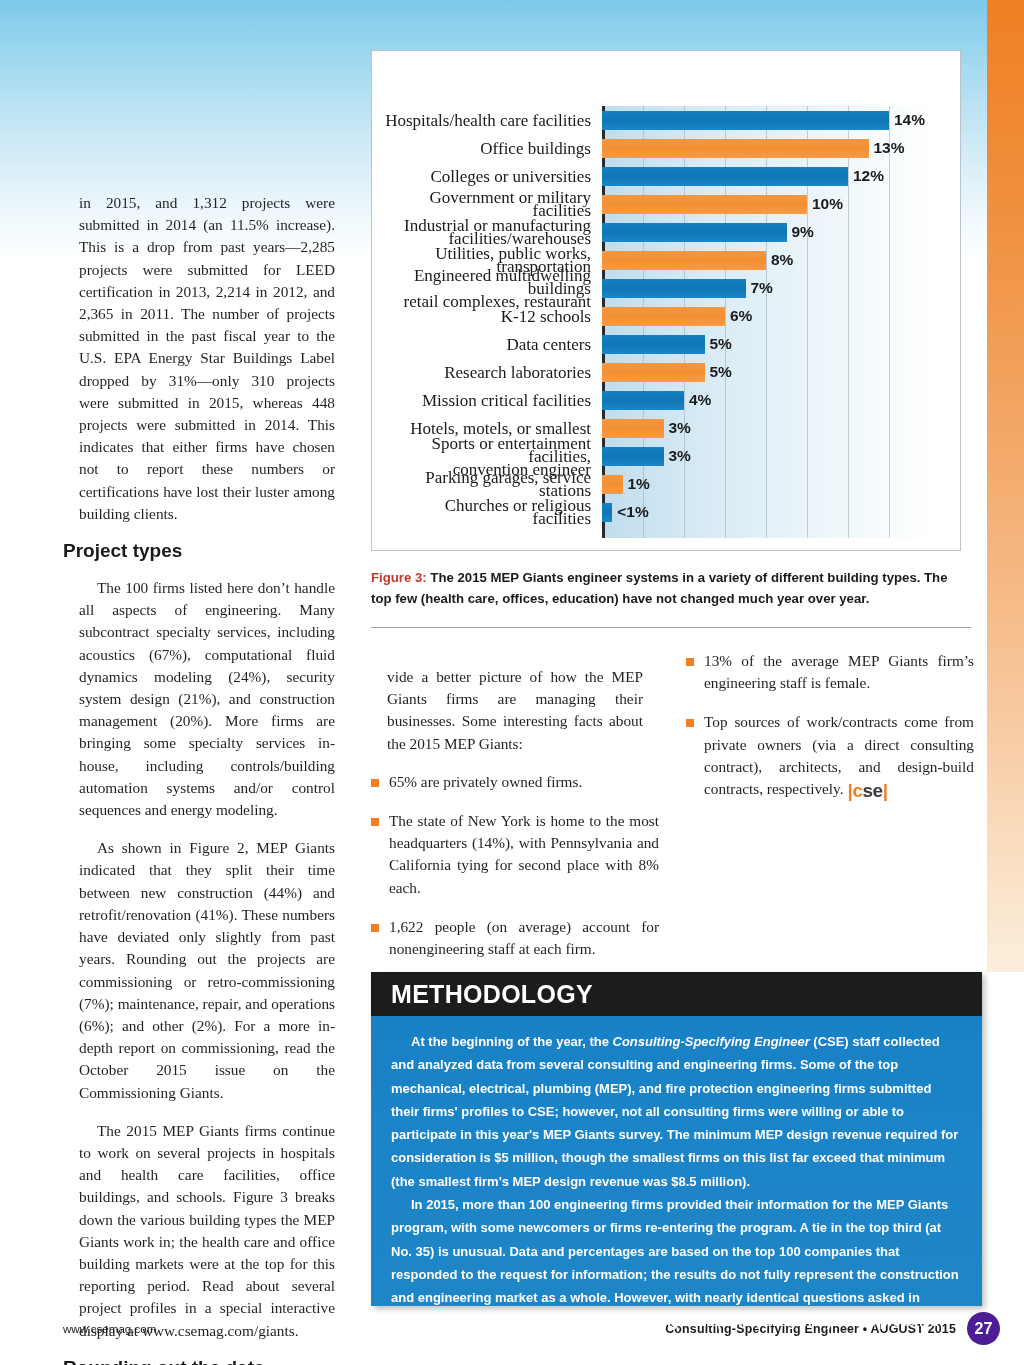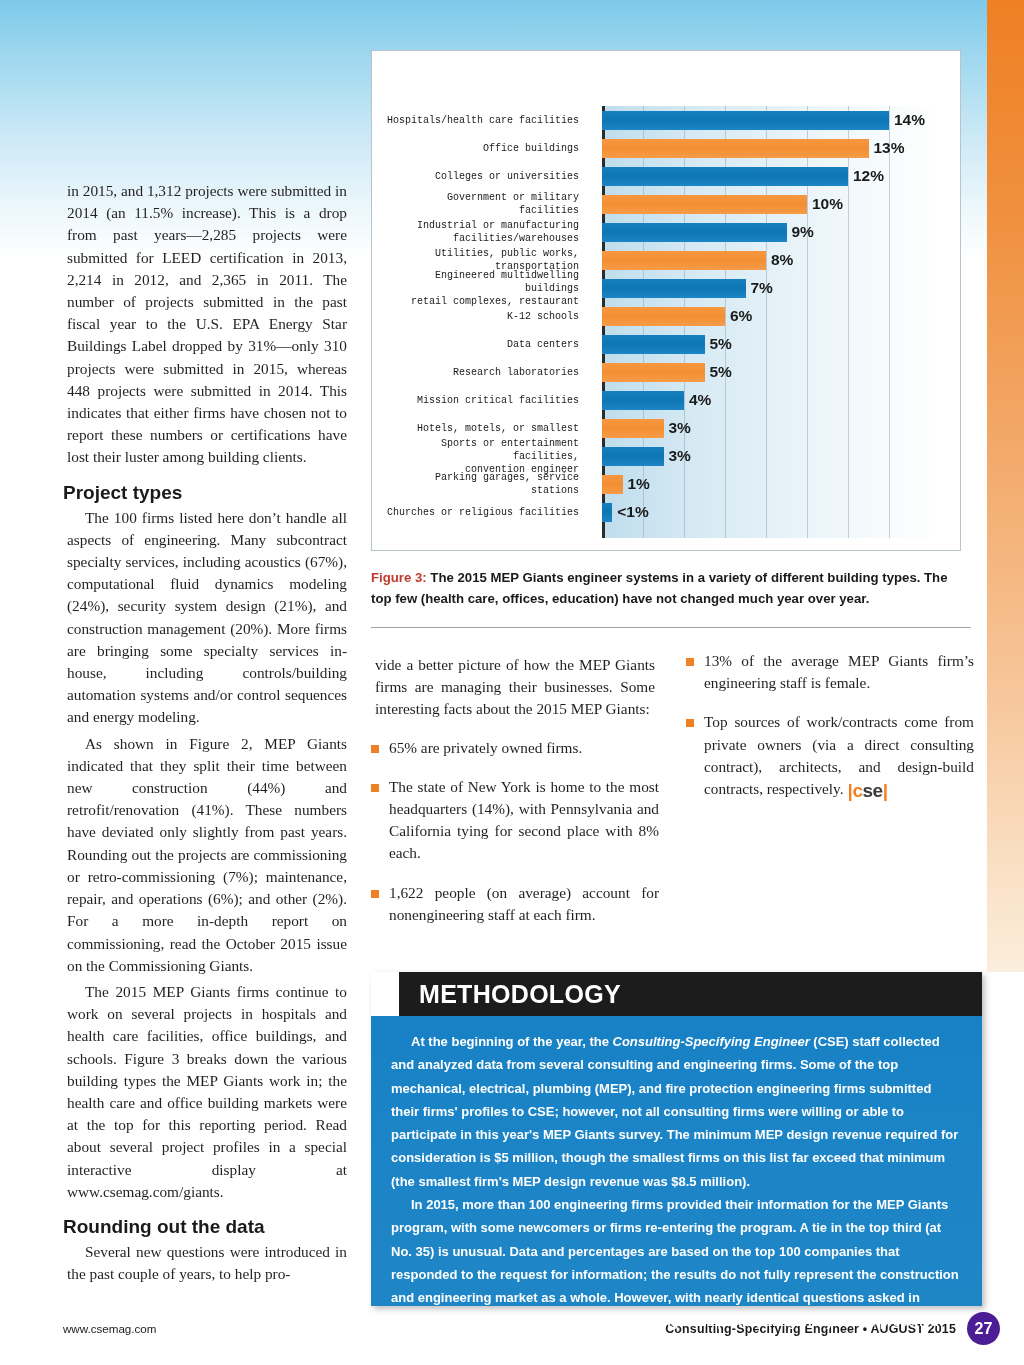--- a/index.html
+++ b/index.html
@@ -35,21 +35,21 @@
   .body-col {
     position: absolute;
     font-family: "Liberation Serif", serif;
     font-size: 15.3px;
     line-height: 22.2px;
     color: #231f20;
     text-align: justify;
     z-index: 5;
   }
   .body-col p {
-    margin: 4px;
+    margin: 16px;
     text-indent: 18px;
   }
   .body-col p.noindent { text-indent: 0; }
   .subhead {
     font-family: "Liberation Sans", sans-serif;
     font-weight: bold;
     font-size: 19px;
     line-height: 20px;
     margin: 14px 0 1px 0;
     text-indent: 0;
@@ -127,24 +127,24 @@
   }
   .chart-row {
     position: relative;
     height: 28px;
     display: flex;
     align-items: center;
   }
   .cat-label {
     width: 218px;
     text-align: right;
-    padding-right: 23px;
+    padding-right: 11px;
     box-sizing: border-box;
-    font-family: Liberation Mono, monospace;
-    font-size: 10px;
+    font-family: Liberation Serif, serif;
+    font-size: 17px;
     line-height: 13px;
     color: #1a1a1a;
     z-index: 3;
   }
   .cat-label .l2 { display: block; }
   .bar-area {
     position: relative;
     flex: 1;
     height: 28px;
     display: flex;
@@ -222,21 +222,20 @@
     z-index: 7;
     box-shadow: 3px 3px 6px rgba(0,0,0,0.25);
   }
   #meth-header {
     height: 44px;
     background: #1c1c1c;
     display: flex;
     align-items: center;
     padding-left: 20px;
     box-sizing: border-box;
-    margin-left: 28px;
   }
   #meth-title {
     font-family: "Liberation Sans", sans-serif;
     font-weight: bold;
     font-size: 25px;
     color: #ffffff;
     letter-spacing: 0.3px;
   }
   #meth-body {
     height: 290px;

